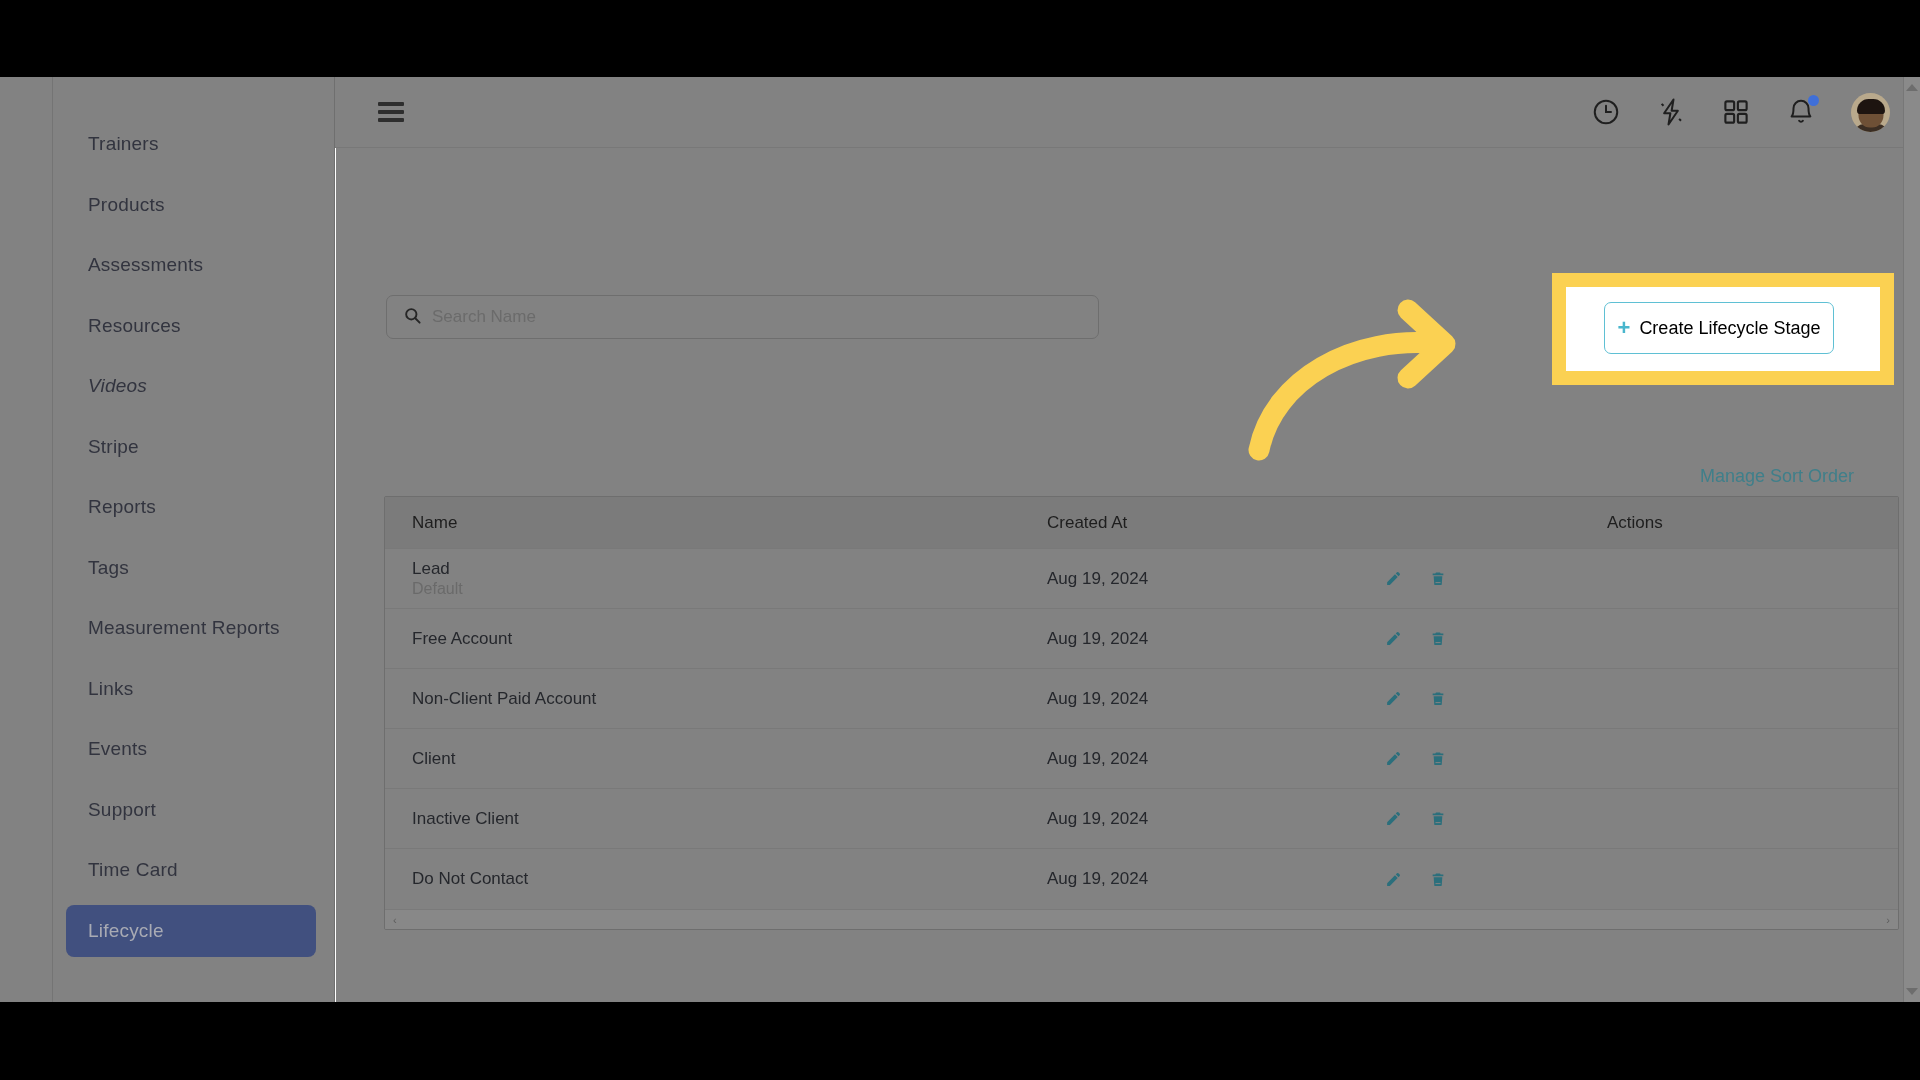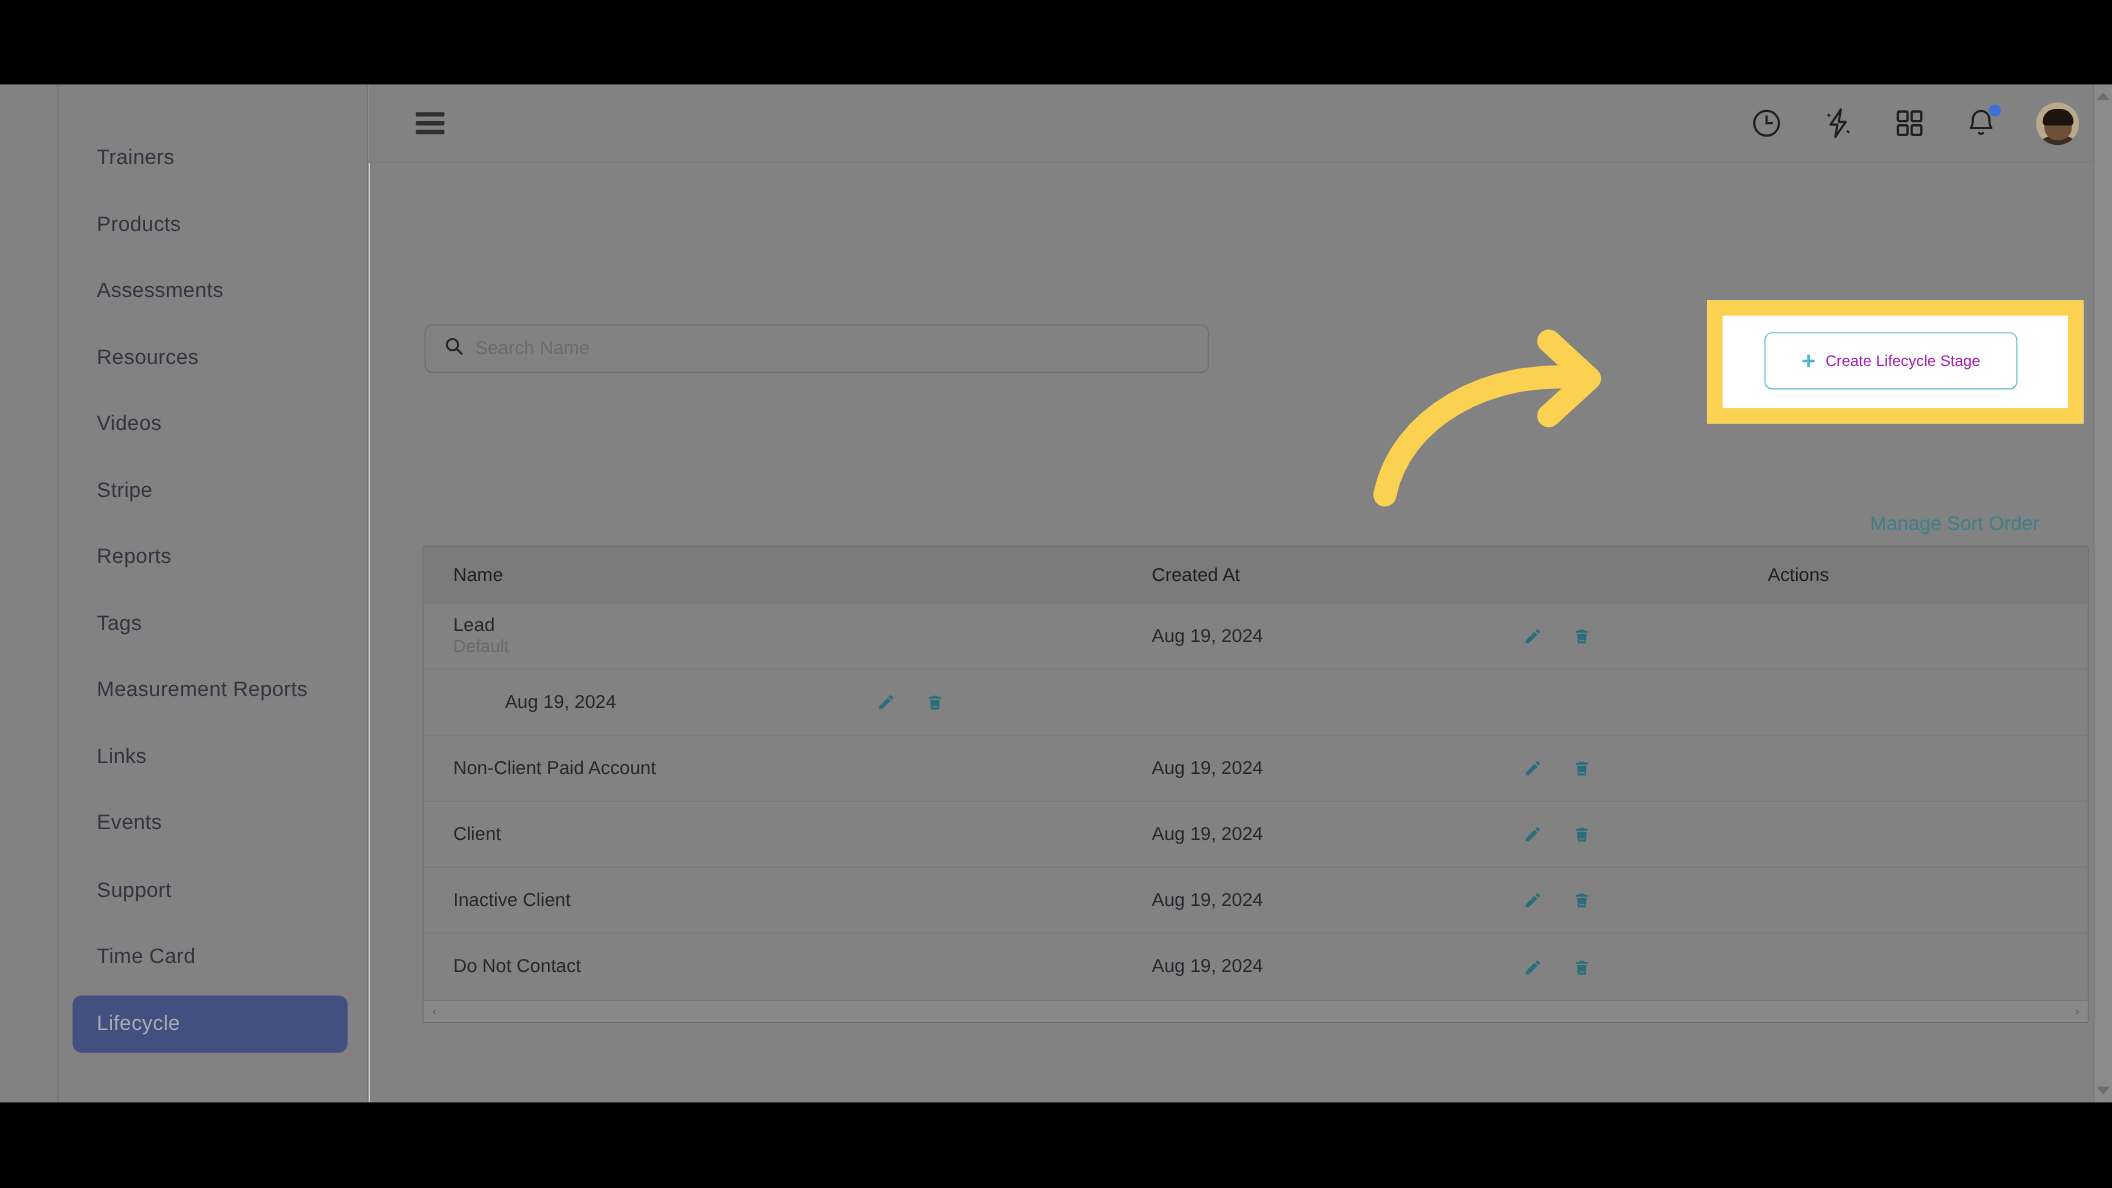--- a/index.html
+++ b/index.html
@@ -275,21 +275,21 @@
     display: flex;
     align-items: center;
     justify-content: center;
     gap: 9px;
     cursor: pointer;
   }
   #create-btn .plus {
     font-size: 22px; color: #49b6cd; line-height: 1; font-weight: 700;
   }
   #create-btn .lbl {
-    font-size: 14px; color: #a21caf; white-space: nowrap;
+    font-size: 18px; color: #000000; white-space: nowrap;
   }
   #arrow-svg {
     position: absolute;
     left: 1245px; top: 195px;
     width: 250px; height: 195px;
     pointer-events: none;
   }
 </style>
 </head>
 <body>
@@ -305,21 +305,21 @@
         </div>
         <div class="nav-item" style="top: 101.5px;">
           <span class="nav-label">Products</span>
         </div>
         <div class="nav-item" style="top: 162px;">
           <span class="nav-label">Assessments</span>
         </div>
         <div class="nav-item" style="top: 222.5px;">
           <span class="nav-label">Resources</span>
         </div>
-        <div class="nav-item" style="top: 283px;">
+        <div class="nav-item" style="top: 283px; font-style: italic;">
           <span class="nav-label">Videos</span>
         </div>
         <div class="nav-item" style="top: 343.5px;">
           <span class="nav-label">Stripe</span>
         </div>
         <div class="nav-item" style="top: 404px;">
           <span class="nav-label">Reports</span>
         </div>
         <div class="nav-item" style="top: 464.5px;">
           <span class="nav-label">Tags</span>
@@ -434,20 +434,23 @@
                   <svg class="act-icon" width="16" height="17" viewBox="0 0 24 24" fill="currentColor">
                     <path d="M9 3h6l1 1.5h4V7H4V4.5h4L9 3z"></path>
                     <path d="M5.5 8.5h13l-.9 12.1a1.4 1.4 0 0 1-1.4 1.3H7.8a1.4 1.4 0 0 1-1.4-1.3L5.5 8.5z"></path>
                     <rect x="8.2" y="17.4" width="7.6" height="1.5" fill="#828282"></rect>
                   </svg>
                 </span>
               </div>
             </div>
           </div>
           <div class="trow">
+            <div class="c-name">
+              <div class="cell-name-main">Free Account</div>
+            </div>
             <div class="c-date cell-date">Aug 19, 2024</div>
             <div class="c-act">
               <div class="act-wrap">
                 <span style="cursor: pointer;">
                   <svg class="act-icon" width="17" height="17" viewBox="0 0 24 24" fill="currentColor">
                     <path d="M3 17.2V21h3.8L17.9 9.9l-3.8-3.8L3 17.2z"></path>
                     <path d="M20.7 7.1a1.4 1.4 0 0 0 0-2L18.9 3.3a1.4 1.4 0 0 0-2 0l-1.6 1.6 3.8 3.8 1.6-1.6z"></path>
                   </svg>
                 </span>
                 <span style="cursor: pointer;">

